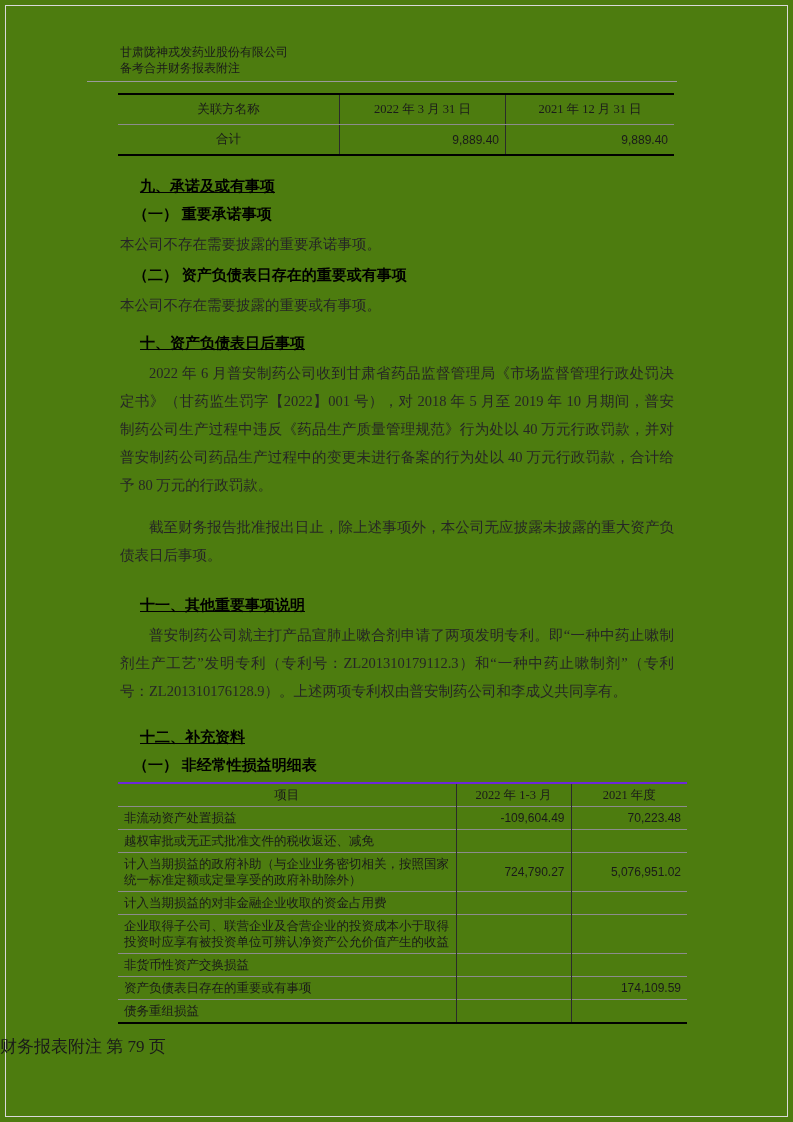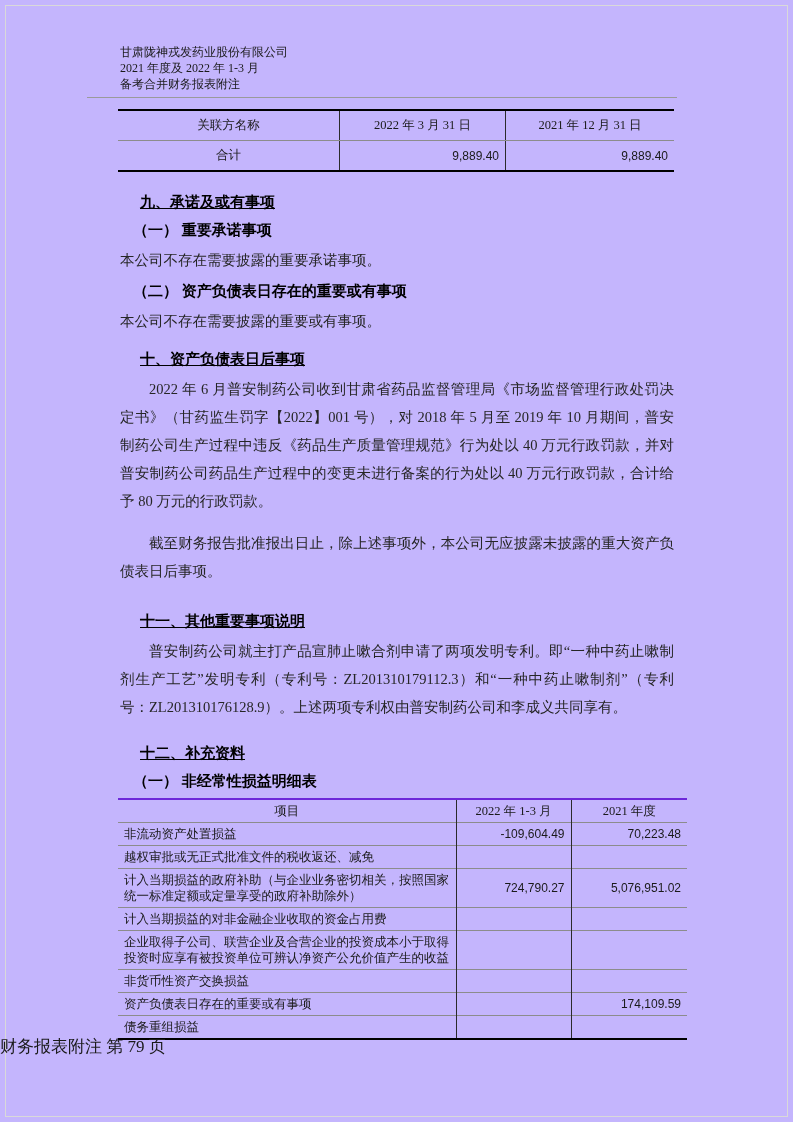--- a/index.html
+++ b/index.html
@@ -1,19 +1,19 @@
 <!DOCTYPE html>
 <html><head>
 <meta charset="utf-8">
 <style>
   html,body{margin:0;padding:0;background:#fff;}
   .page{
     position:relative;
     width:793px;height:1122px;
-    background:#c4b5fd;
+    background:#4d7c0f;
     font-family:"Liberation Serif","DejaVu Serif",serif;
     color:#262626;
     overflow:hidden;
     box-sizing:border-box;
   }
   .page-frame{
     position:absolute;left:5px;top:5px;right:5px;bottom:5px;
     border:1px solid #d9d9d9;
     pointer-events:none;
   }
@@ -93,21 +93,20 @@
   }
 </style>
 </head>
 <body>
 
 <div class="page">
   <div class="page-frame"></div>
 
   <div class="doc-header">
     <div>甘肃陇神戎发药业股份有限公司</div>
-    <div>2021 年度及 2022 年 1-3 月</div>
     <div>备考合并财务报表附注</div>
   </div>
 
   <table class="tbl-related">
     <thead>
       <tr>
         <th style="width:227px">关联方名称</th>
         <th style="width:163px">2022 年 3 月 31 日</th>
         <th style="width:166px">2021 年 12 月 31 日</th>
       </tr>

